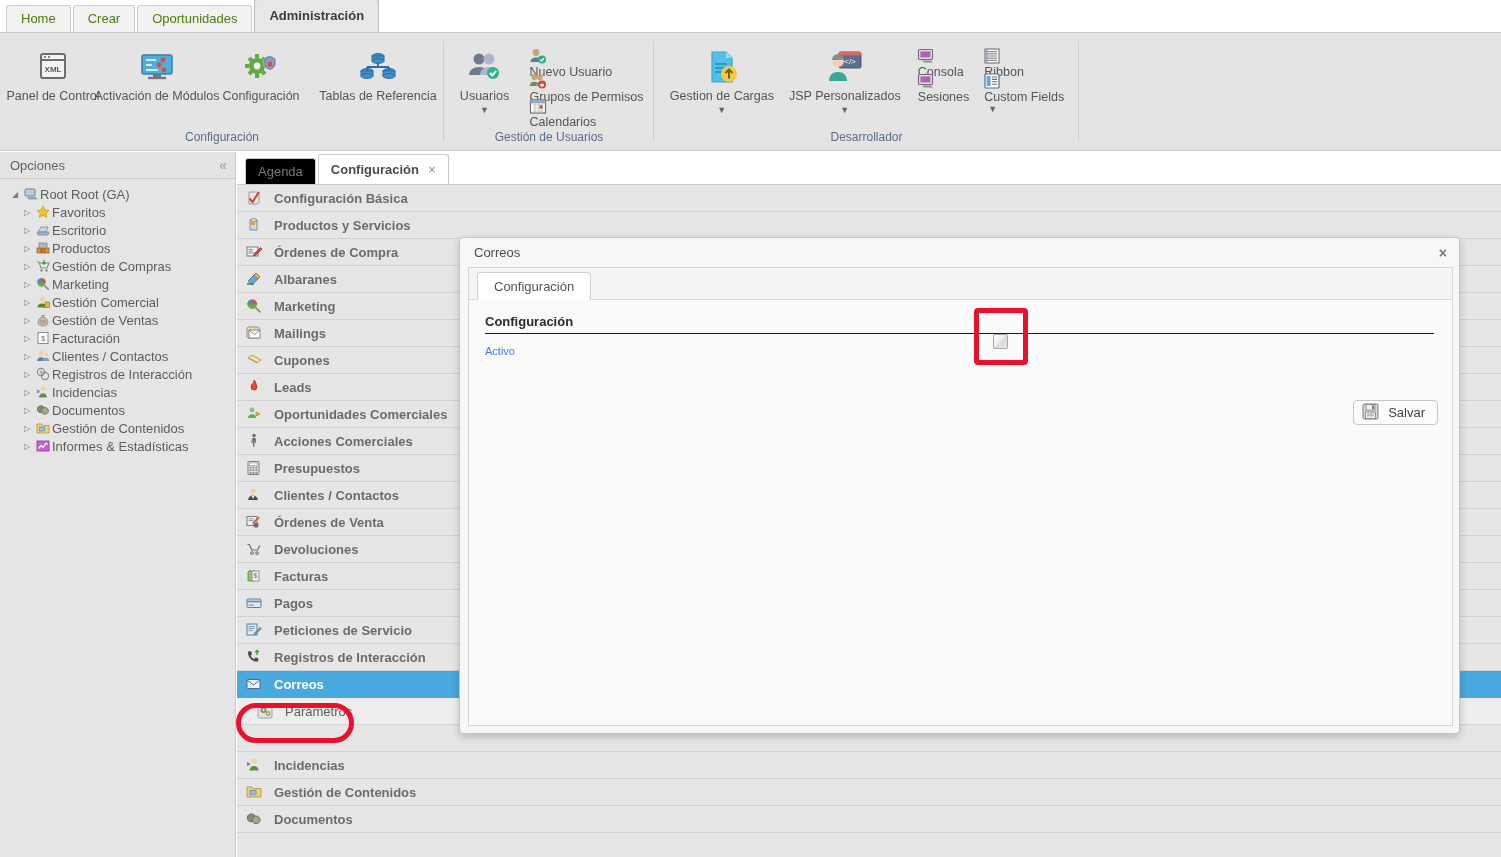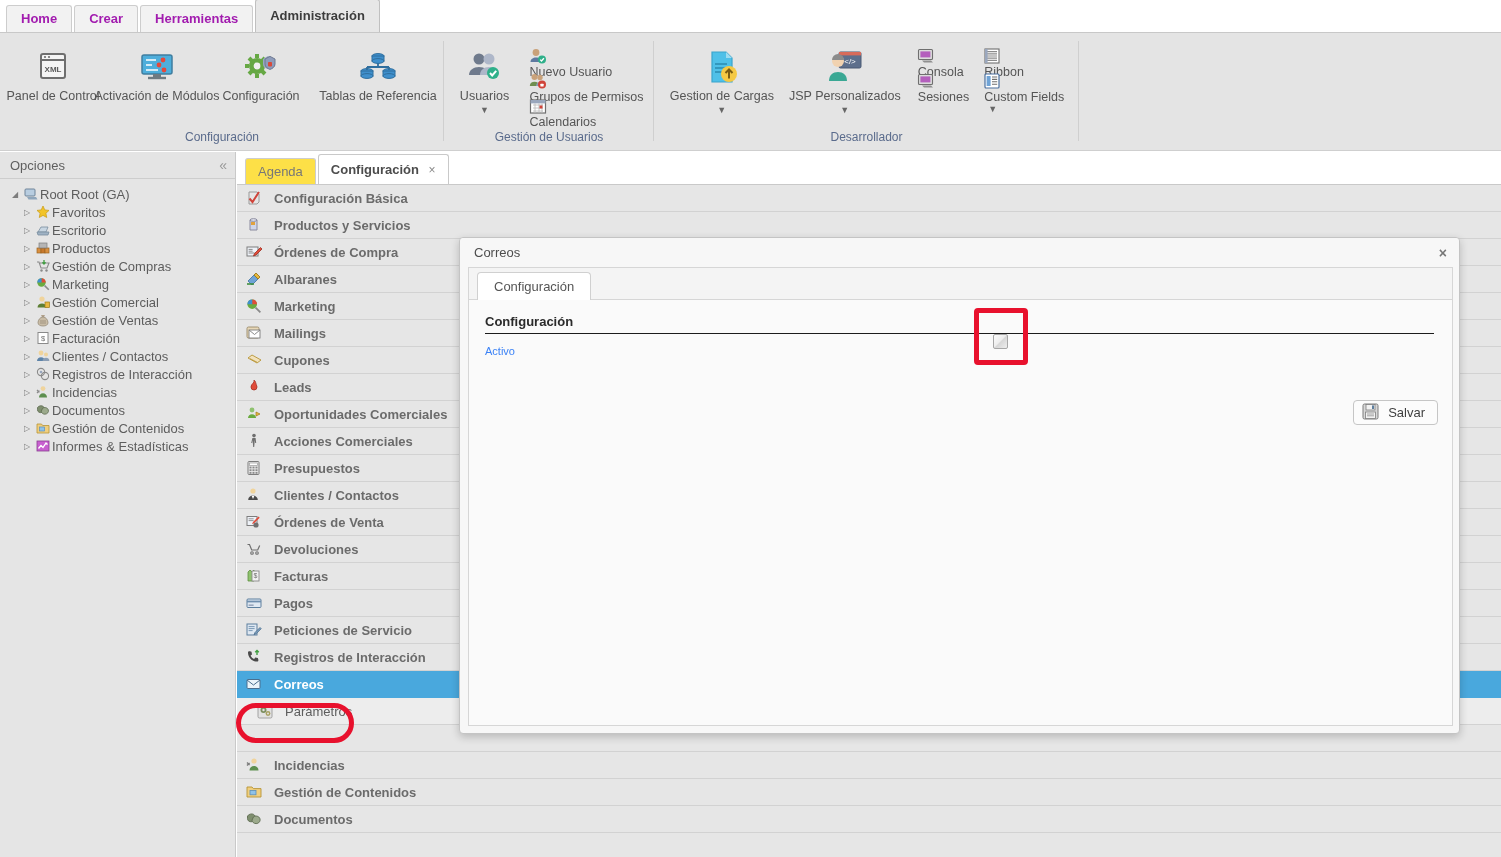--- a/index.html
+++ b/index.html
@@ -18,29 +18,28 @@
     position: absolute; top: 0; left: 0; width: 1501px; height: 33px;
     background: #ffffff;
     border-bottom: 1px solid #c8c8c8;
     display: flex; align-items: flex-end;
     padding-left: 6px;
   }
   .ribbon-tab {
     height: 27px; line-height: 26px;
     padding: 0 14px;
     font-size: 13px;
-    color: #a21caf;
+    color: #4d7c0f;
     border: 1px solid #cdcdcd;
     border-bottom: none;
     border-radius: 3px 3px 0 0;
     background: #f2f2f2;
     margin-right: 2px;
     cursor: default;
     white-space: nowrap;
-    font-weight: bold;
   }
   .ribbon-tab.active {
     background: #e7e7e7;
     height: 33px; line-height: 31px;
     font-weight: bold;
     color: #3c3c3c;
     border-color: #c0c0c0;
     position: relative; z-index: 3;
   }
 
@@ -119,21 +118,21 @@
   .tabstrip {
     position: absolute; top: 0; left: 0; width: 1264px; height: 33px;
     background: #ffffff;
     border-bottom: 1px solid #c9c9c9;
     display: flex; align-items: flex-end;
     padding-left: 8px;
   }
   .doc-tab {
     height: 26px; line-height: 25px; padding: 0 12px;
     font-size: 13px; color: #777;
-    background: #fde047; border: 1px solid #cdcdcd; border-bottom: none;
+    background: #000000; border: 1px solid #cdcdcd; border-bottom: none;
     border-radius: 3px 3px 0 0; margin-right: 2px; cursor: default;
   }
   .doc-tab.active {
     background: #ffffff; color: #4c4c4c; font-weight: bold;
     height: 30px; line-height: 29px; position: relative; z-index: 2;
     border-color: #c9c9c9;
   }
   .doc-tab .x { font-weight: normal; margin-left: 6px; color: #8b8b8b; font-size: 12px; }
 
   .cfg-list {
@@ -227,21 +226,21 @@
   }
   #annot-checkbox { left: 974px; top: 308px; width: 54px; height: 57px; border-radius: 4px; }
   #annot-parametros { left: 236px; top: 703px; width: 118px; height: 40px; border-radius: 20px; }
 </style>
 </head>
 <body>
 
 <div class="ribbon-tabs">
   <div class="ribbon-tab">Home</div>
   <div class="ribbon-tab">Crear</div>
-  <div class="ribbon-tab">Herramientas</div>
+  <div class="ribbon-tab">Oportunidades</div>
   <div class="ribbon-tab active">Administración</div>
 </div>
 
 <div class="ribbon-body">
 
   <div class="ribbon-group sep" style="width:444px;">
     <div class="rg-items">
       <div class="big-btn">
         <span class="glyph">
           <svg width="40" height="40" viewBox="0 0 40 40">

